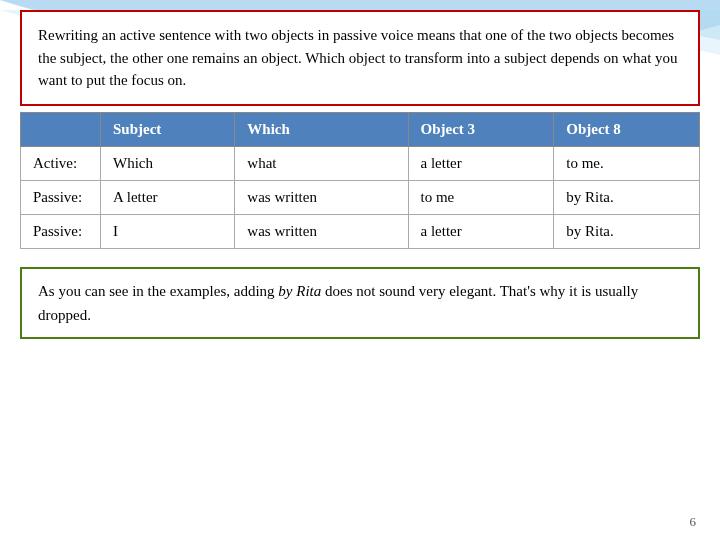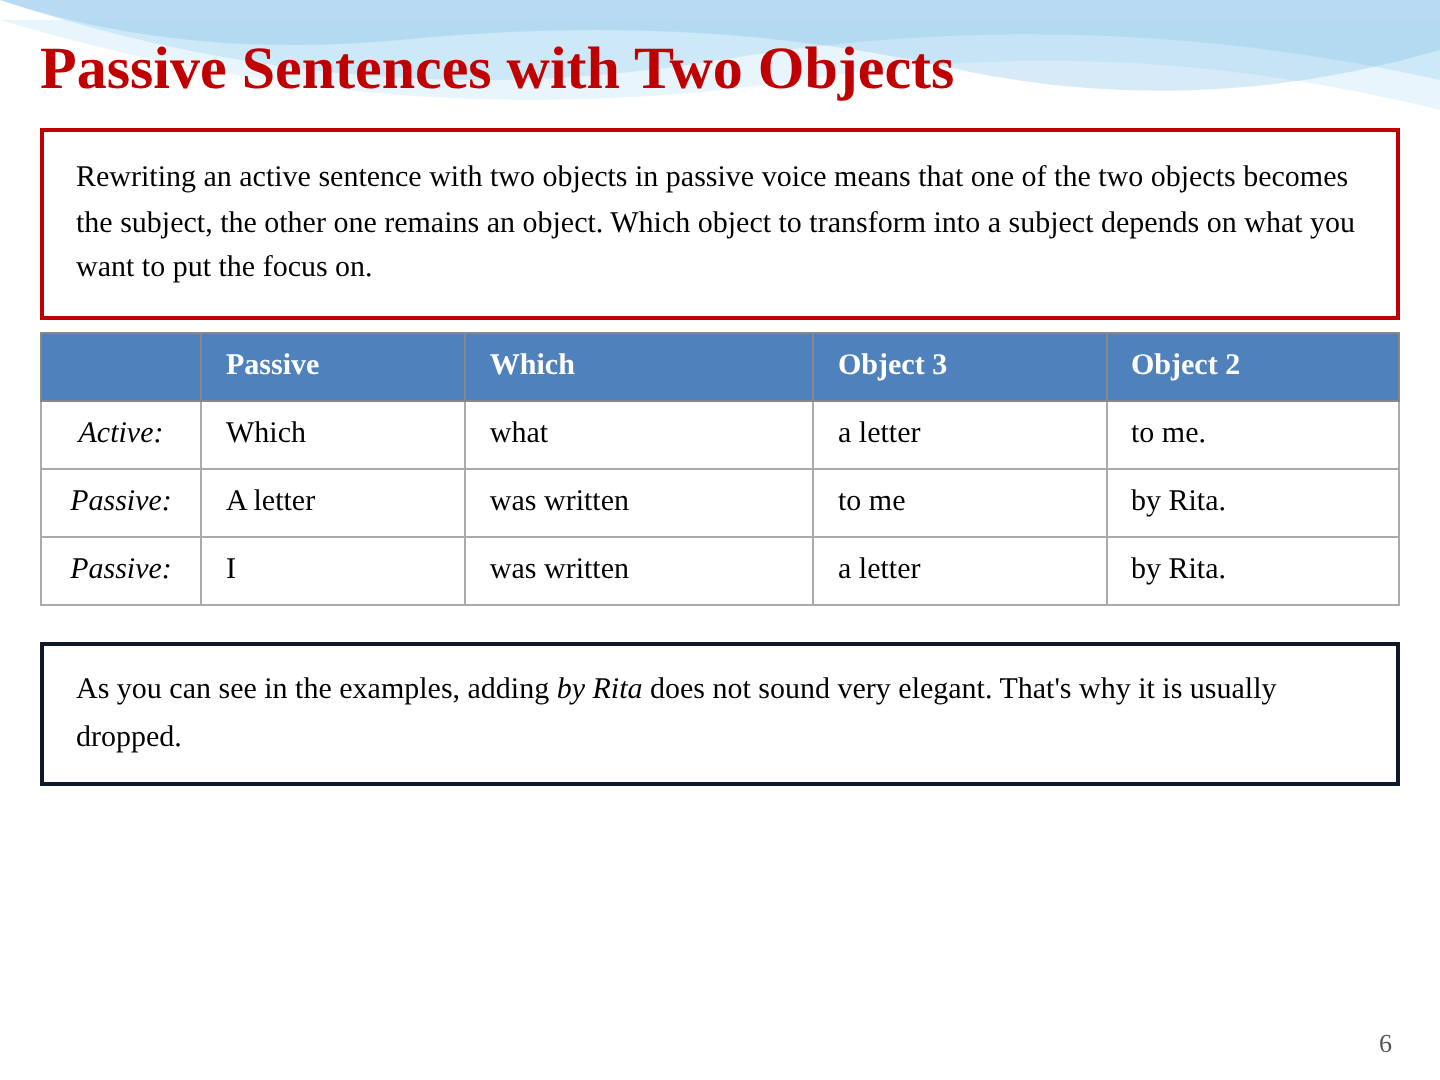--- a/index.html
+++ b/index.html
@@ -83,28 +83,26 @@
     }
 
     .grammar-table tbody td {
       padding: 8px 12px;
       border: 1px solid #aaa;
       color: #000;
       font-family: 'Times New Roman', Times, serif;
     }
 
     .grammar-table tbody td.row-label {
-      font-style: italic;
       font-weight: normal;
-      text-align: center;
     }
 
     
     .note-box {
-      border: 2px solid #0f172a;
+      border: 2px solid #4d7c0f;
       padding: 10px 16px;
       font-size: 15px;
       line-height: 1.6;
       color: #000;
       background: #fff;
       margin-bottom: 10px;
     }
 
     .note-box em {
       font-style: italic;
@@ -131,34 +129,33 @@
 <div class="bg-decoration">
   <svg viewBox="0 0 720 80" preserveAspectRatio="none" xmlns="http://www.w3.org/2000/svg">
     <path d="M0,0 Q180,60 360,30 Q540,0 720,40 L720,0 Z" fill="#a8d4f0" opacity="0.5"></path>
     <path d="M0,10 Q200,70 400,40 Q560,15 720,55 L720,10 Z" fill="#c6e5f7" opacity="0.4"></path>
     <path d="M0,0 Q90,30 200,20 Q350,5 480,35 Q600,60 720,25 L720,0 Z" fill="#7bb8e8" opacity="0.3"></path>
   </svg>
 </div>
 
 <div class="content-wrapper">
 
-  <h1 class="page-title">Passive Sentences with Two Objects</h1>
 
   <div class="intro-box">
     <span>Rewriting an active sentence with two objects in passive voice means that one of the two objects becomes the subject, the other one remains an object. Which object to transform into a subject depends on what you want to put the focus on.</span>
   </div>
 
   <table class="grammar-table">
     <thead>
       <tr>
         <th></th>
-        <th>Passive</th>
+        <th>Subject</th>
         <th>Which</th>
         <th>Object 3</th>
-        <th>Object 2</th>
+        <th>Object 8</th>
       </tr>
     </thead>
     <tbody>
       <tr>
         <td class="row-label">Active:</td>
         <td>Which</td>
         <td>what</td>
         <td>a letter</td>
         <td>to me.</td>
       </tr>

